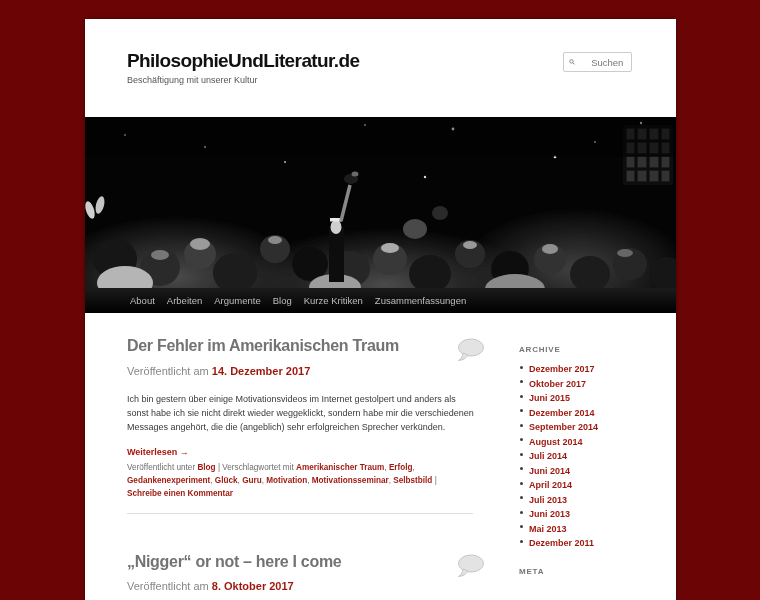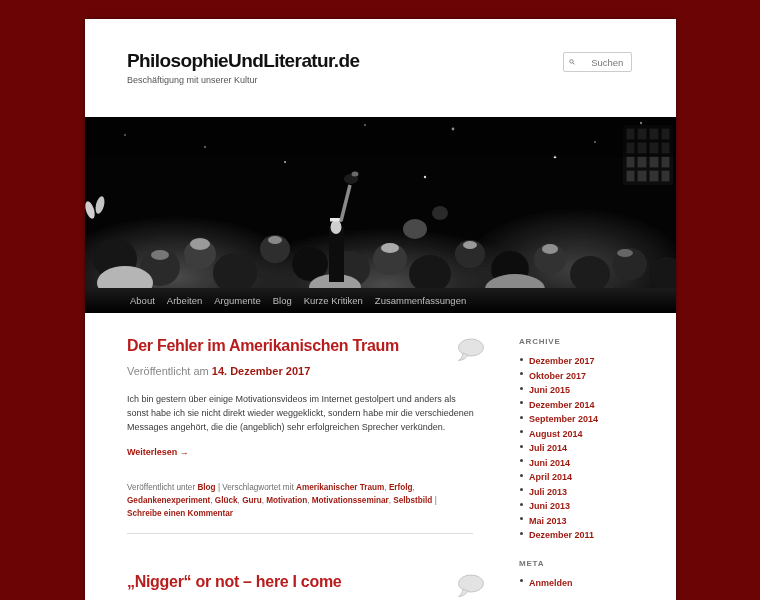--- a/index.html
+++ b/index.html
@@ -52,53 +52,53 @@
     display:block; padding:0 6px; font-size:9.5px; color:#bdbdbd;
     text-decoration:none; cursor:pointer;
   }
 
   
   .content { position:absolute; left:0; top:294px; width:591px; height:287px; background:#fff; }
   .posts { position:absolute; left:42px; top:0; width:350px; }
 
   .post { position:relative; }
   .post-title {
-    font-size:16px; font-weight:bold; letter-spacing:-0.3px; color:#b91c1c;
+    font-size:16px; font-weight:bold; letter-spacing:-0.3px; color:#737373;
     line-height:20px; cursor:pointer; padding-right:60px;
   }
   .post-meta { font-size:11px; color:#878787; }
   .post-meta a { color:#9e170d; font-weight:bold; text-decoration:none; cursor:pointer; }
   .post-excerpt { font-size:9px; color:#3a3a3a; line-height:14px; width:348px; }
   .read-more { display:inline-block; font-size:9px; font-weight:bold; color:#a8150a; text-decoration:none; cursor:pointer; }
   .post-footer { font-size:8.2px; color:#6e6e6e; line-height:13px; width:340px; }
   .post-footer a { color:#9e170d; font-weight:bold; text-decoration:none; cursor:pointer; }
 
   .bubble { position:absolute; right:-8px; top:2px; cursor:pointer; }
 
   .post1 .post-title { margin-top:23px; }
   .post1 .post-meta  { margin-top:9px; }
   .post1 .post-excerpt { margin-top:15px; }
   .post1 .read-more { margin-top:13px; }
-  .post1 .post-footer { margin-top:22px; }
+  .post1 .post-footer { margin-top:2px; }
 
   .post-divider { border:none; border-top:1px solid #ddd; margin-top:13px; width:346px; }
 
   .post2 .post-title { margin-top:38px; }
   .post2 .post-meta { margin-top:8px; }
   .quote-box {
     margin-top:13px; margin-left:21px; width:307px; height:24px;
     border:1px solid #ddd; border-radius:2px 2px 0 0; background:#fdfdfd;
   }
 
   
   .sidebar { position:absolute; left:434px; top:0; width:150px; }
   .widget-title {
     font-size:8px; font-weight:bold; color:#767676; letter-spacing:0.8px;
   }
-  .widget-title.archive { margin-top:24px; }
+  .widget-title.archive { margin-top:32px; }
   .widget-list { list-style:none; margin-top:7px; }
   .widget-list li { position:relative; padding-left:10px; line-height:12.5px; }
   .widget-list li::before {
     content:""; position:absolute; left:1px; top:4.5px;
     width:3px; height:3px; background:#3c3c3c; border-radius:50%;
   }
   .widget-list a {
     font-size:9px; font-weight:bold; color:#9e170d; text-decoration:none; cursor:pointer;
   }
   .widget-title.meta { margin-top:17px; }
@@ -271,20 +271,17 @@
             <li><a>August 2014</a></li>
             <li><a>Juli 2014</a></li>
             <li><a>Juni 2014</a></li>
             <li><a>April 2014</a></li>
             <li><a>Juli 2013</a></li>
             <li><a>Juni 2013</a></li>
             <li><a>Mai 2013</a></li>
             <li><a>Dezember 2011</a></li>
           </ul>
         <div class="widget-title meta">META</div>
-        <ul class="widget-list">
-            <li><a>Anmelden</a></li>
-          </ul>
       </div>
 
     </div>
   </div>
 </div>
 
 </body></html>

